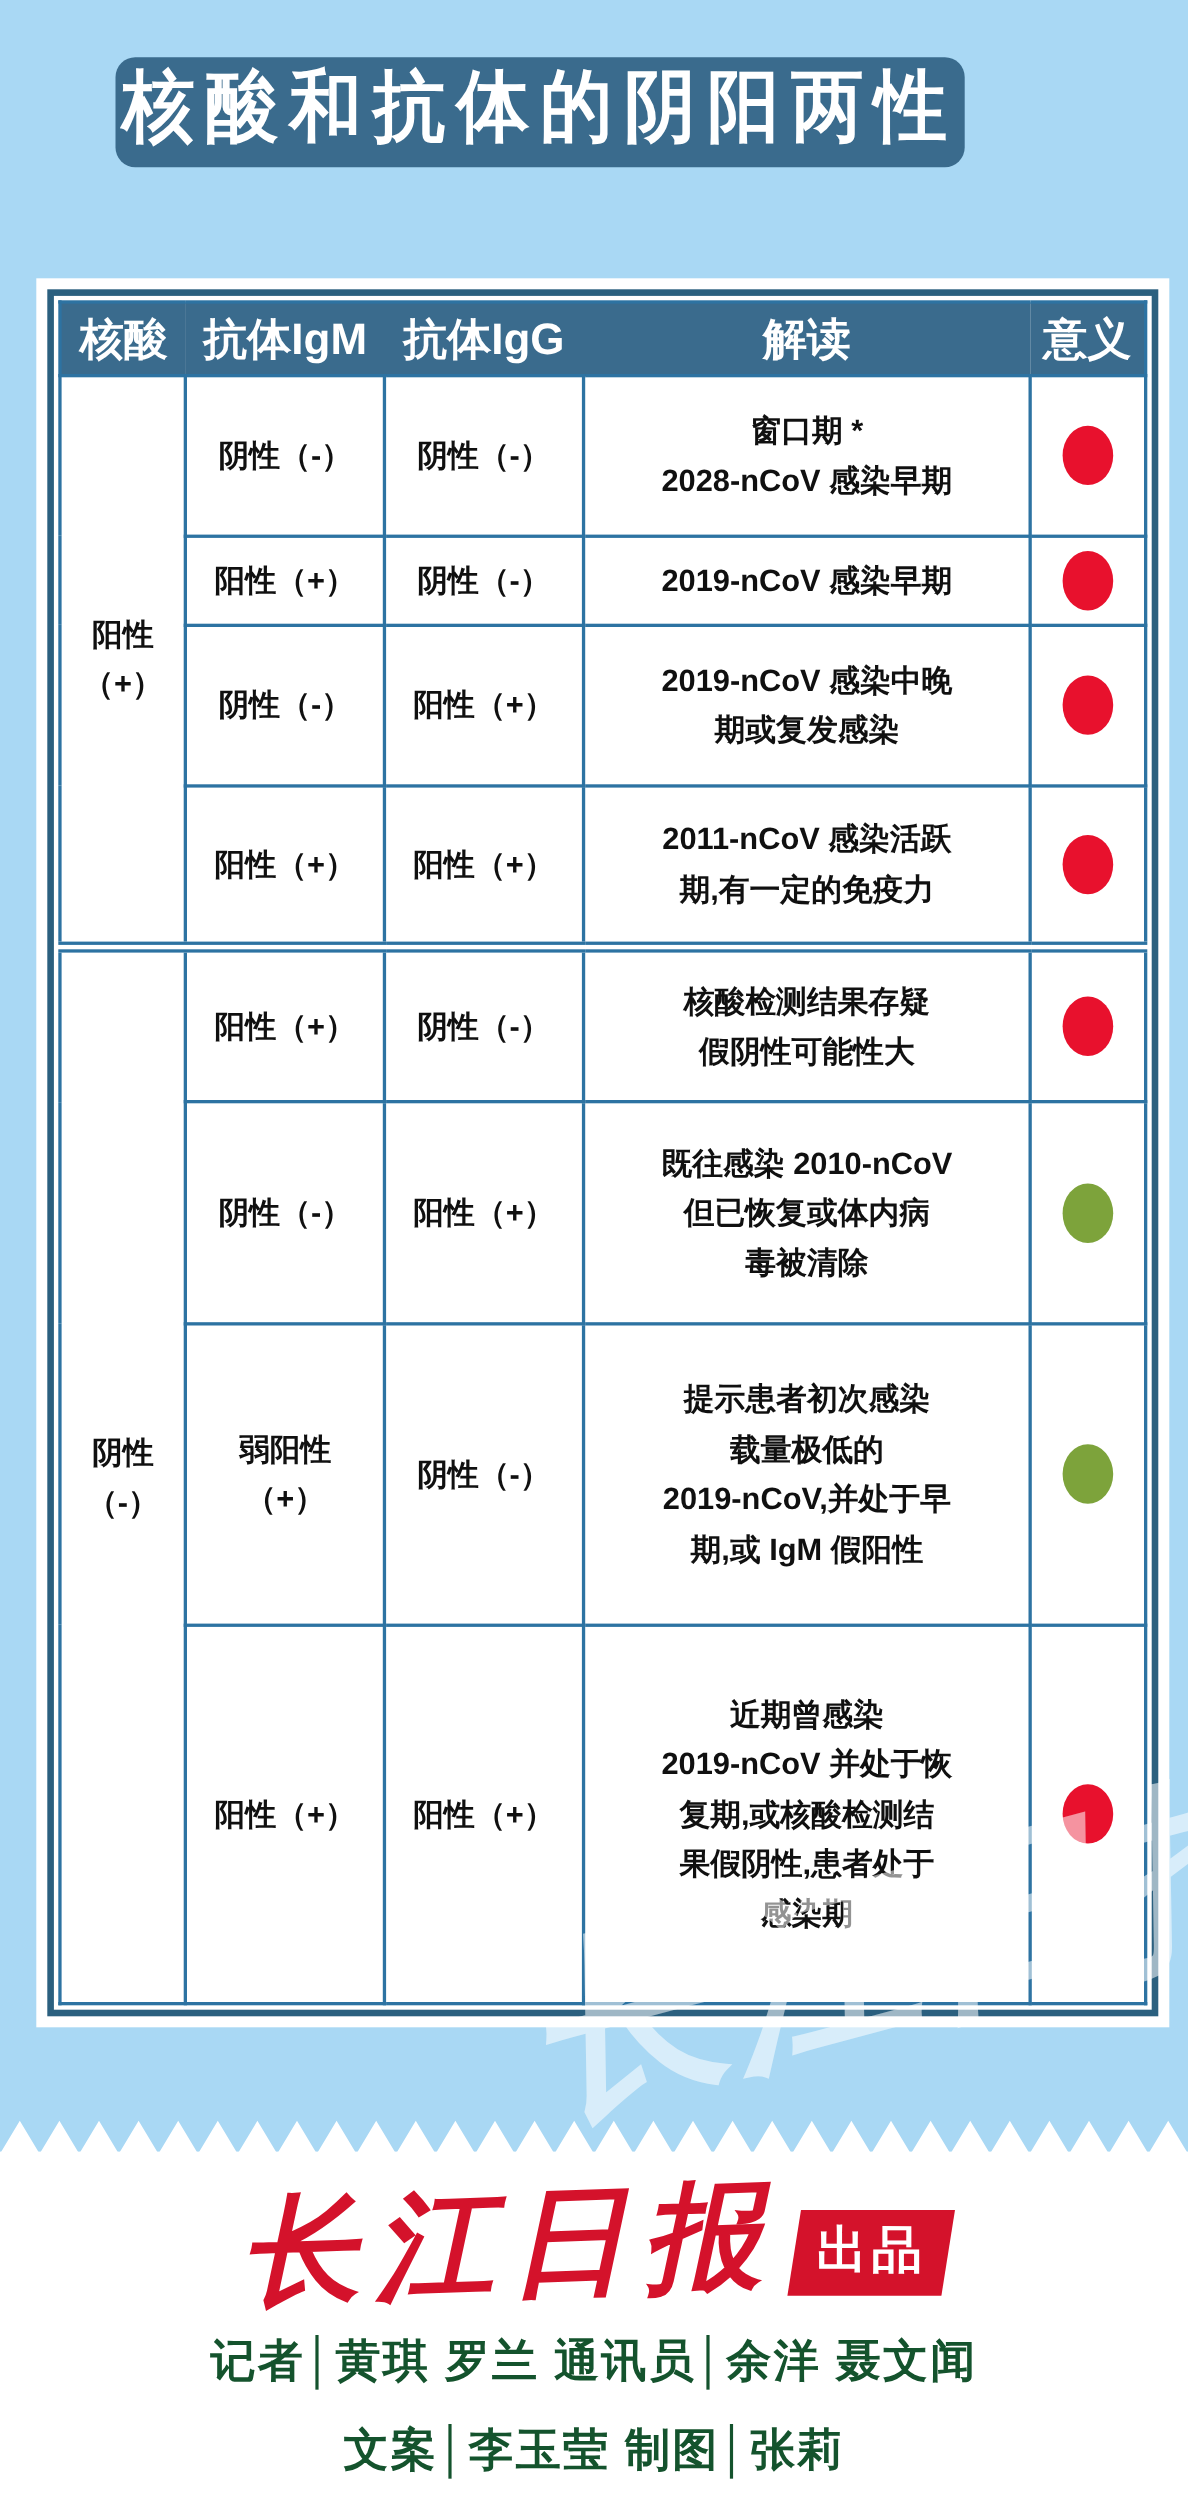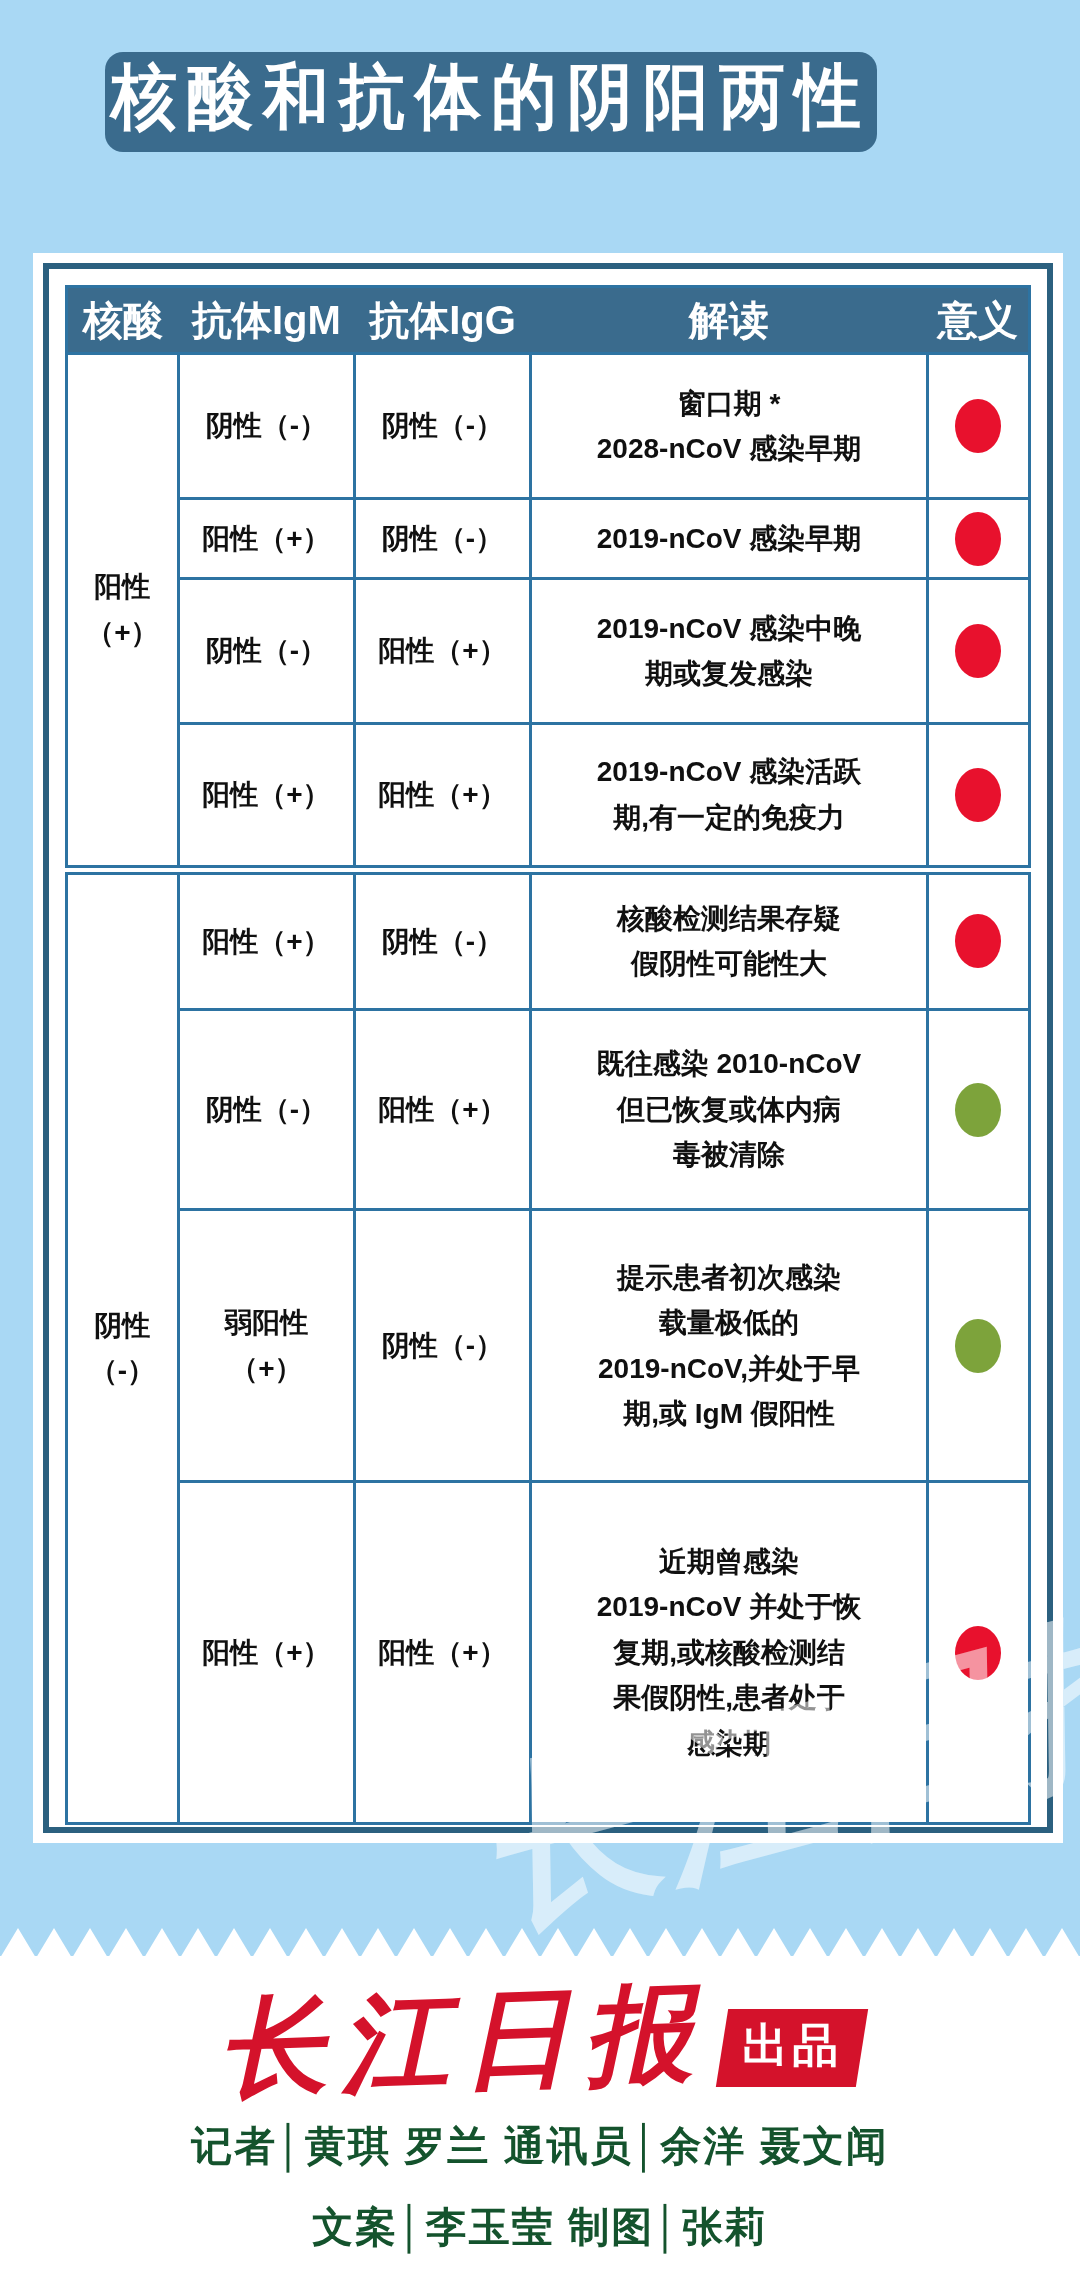--- a/index.html
+++ b/index.html
@@ -19,21 +19,21 @@
     color:#ffffff;font-size:66px;font-weight:bold;letter-spacing:10px;
     white-space:nowrap;transform:scaleY(1.08);
   }
   
   .card{
     position:absolute;left:33px;top:253px;width:1030px;height:1590px;
     background:#ffffff;box-sizing:border-box;padding:10px;z-index:1;
   }
   .frame{
     width:100%;height:100%;box-sizing:border-box;
-    border:6px solid #2b607f;padding:16px;
+    border:6px solid #2b607f;padding:4px;
   }
   table.results{
     width:100%;height:100%;border-collapse:collapse;table-layout:fixed;
     border:3px solid #2d73a2;
   }
   col.c-na{width:11.6%}
   col.c-igm{width:18.3%}
   col.c-igg{width:18.3%}
   col.c-interp{width:41.2%}
   col.c-sig{width:10.6%}
@@ -144,21 +144,21 @@
         <tr class="rh-3">
           <td>阴性（-）</td>
           <td>阳性（+）</td>
           <td>2019-nCoV 感染中晚
 期或复发感染</td>
           <td><span class="dot" data-dot="red"></span></td>
         </tr>
         <tr class="rh-4">
           <td>阳性（+）</td>
           <td>阳性（+）</td>
-          <td>2019-nCoV 感染活跃
+          <td>2011-nCoV 感染活跃
 期,有一定的免疫力</td>
           <td><span class="dot" data-dot="red"></span></td>
         </tr>
         <tr class="rh-5 section-start">
           <td rowspan="4">阴性
 （-）</td>
           <td>阳性（+）</td>
           <td>阴性（-）</td>
           <td>核酸检测结果存疑
 假阴性可能性大</td>

